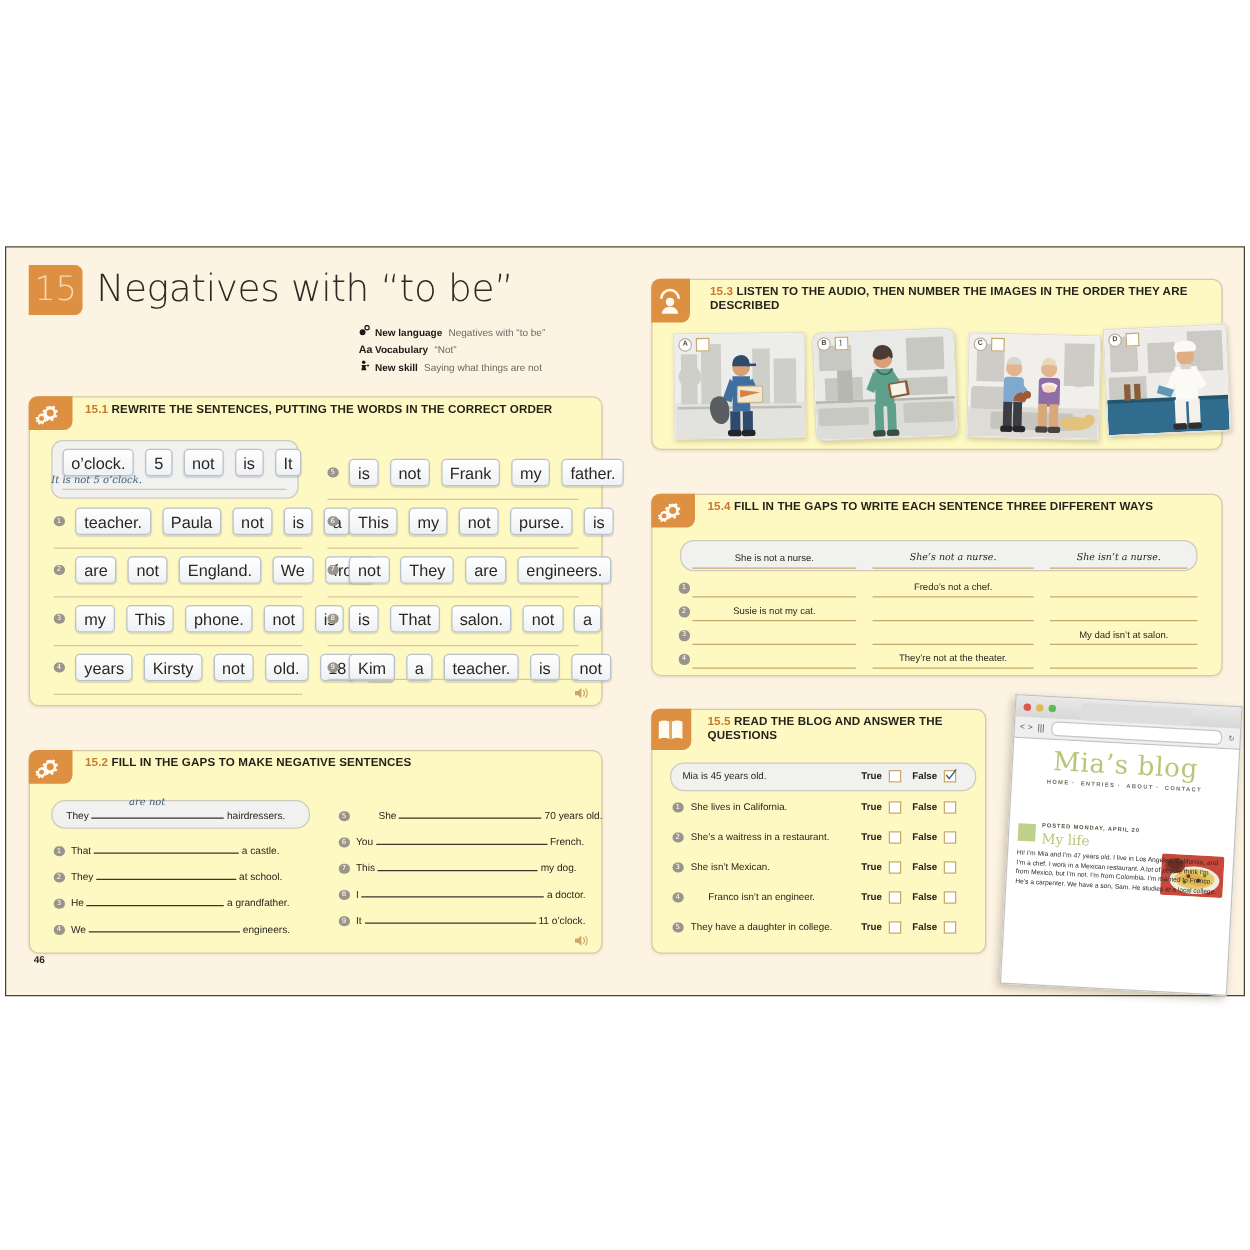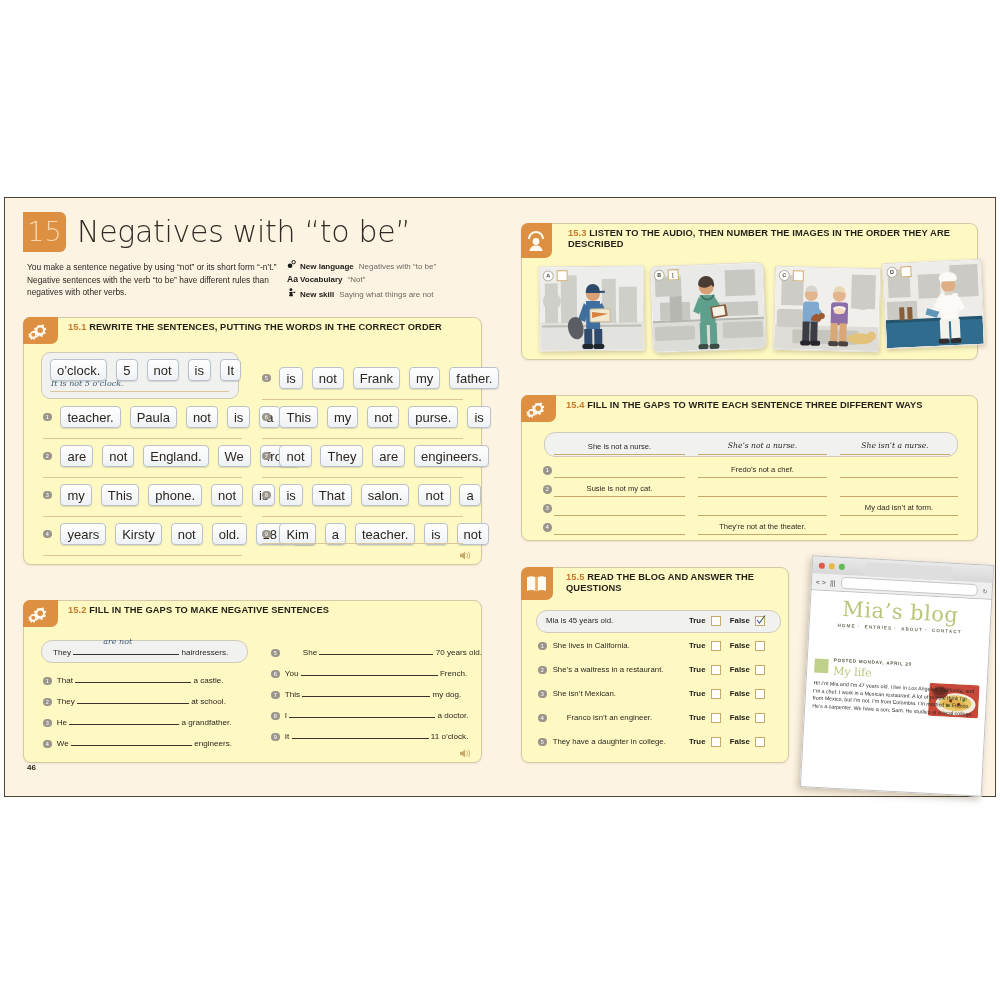--- a/index.html
+++ b/index.html
@@ -118,21 +118,20 @@
 
 <div class="spread">
 
   <div class="page page-left">
 
     <div class="unit-head">
       <div class="unit-num">15</div>
       <div class="unit-title">Negatives with “to be”</div>
     </div>
 
-    <div class="intro">You make a sentence negative by using “not” or its short form “-n’t.” Negative sentences with the verb “to be” have different rules than negatives with other verbs.</div>
 
     <div class="keybox">
       <div class="keyrow">
         <span class="keyicon">
           <svg width="9" height="9" viewBox="0 0 10 10">
               <circle cx="3.4" cy="6.4" r="2.6" fill="#1c1a16"></circle>
               <circle cx="7.4" cy="2.4" r="1.9" fill="none" stroke="#1c1a16" stroke-width="1.1"></circle>
             </svg>
         </span>
         <span class="keylabel">New language</span>
@@ -178,21 +177,21 @@
 
       <div class="sample" style="left:17px;top:34px;width:196px;height:45px;"></div>
       <div class="tilerow" style="left:26px;top:41px;">
         <span class="tile">o’clock.</span>
         <span class="tile">5</span>
         <span class="tile">not</span>
         <span class="tile">is</span>
         <span class="tile">It</span>
       </div>
       <div class="rowline" style="left:26px;top:73px;width:179px;"></div>
-      <div class="handw" style="position:absolute;left:27px;top:61px;">It is not 5 o’clock.</div>
+      <div class="handw" style="position:absolute;left:17px;top:61px;">It is not 5 o’clock.</div>
 
       <div class="tilerow" style="left:19px;top:88px;">
         <span class="qnum">1</span>
         <span class="tile">teacher.</span>
         <span class="tile">Paula</span>
         <span class="tile">not</span>
         <span class="tile">is</span>
         <span class="tile">a</span>
       </div>
       <div class="rowline" style="left:19px;top:120px;width:199px;"></div>
@@ -583,21 +582,21 @@
       <div class="t3row" style="top:85px;">
         <span class="qnum" style="position:absolute;left:21px;top:4px;">2</span>
         <div class="t3cell" style="left:32px;top:0;width:131px;">Susie is not my cat.</div>
         <div class="t3cell" style="left:176px;top:0;width:129px;"></div>
         <div class="t3cell" style="left:318px;top:0;width:118px;"></div>
       </div>
       <div class="t3row" style="top:104px;">
         <span class="qnum" style="position:absolute;left:21px;top:4px;">3</span>
         <div class="t3cell" style="left:32px;top:0;width:131px;"></div>
         <div class="t3cell" style="left:176px;top:0;width:129px;"></div>
-        <div class="t3cell" style="left:318px;top:0;width:118px;">My dad isn’t at form.</div>
+        <div class="t3cell" style="left:318px;top:0;width:118px;">My dad isn’t at salon.</div>
       </div>
       <div class="t3row" style="top:123px;">
         <span class="qnum" style="position:absolute;left:21px;top:4px;">4</span>
         <div class="t3cell" style="left:32px;top:0;width:131px;"></div>
         <div class="t3cell" style="left:176px;top:0;width:129px;">They’re not at the theater.</div>
         <div class="t3cell" style="left:318px;top:0;width:118px;"></div>
       </div>
     </div>
 
     <div class="panel" style="left:20px;top:369px;width:268px;height:196px;">

